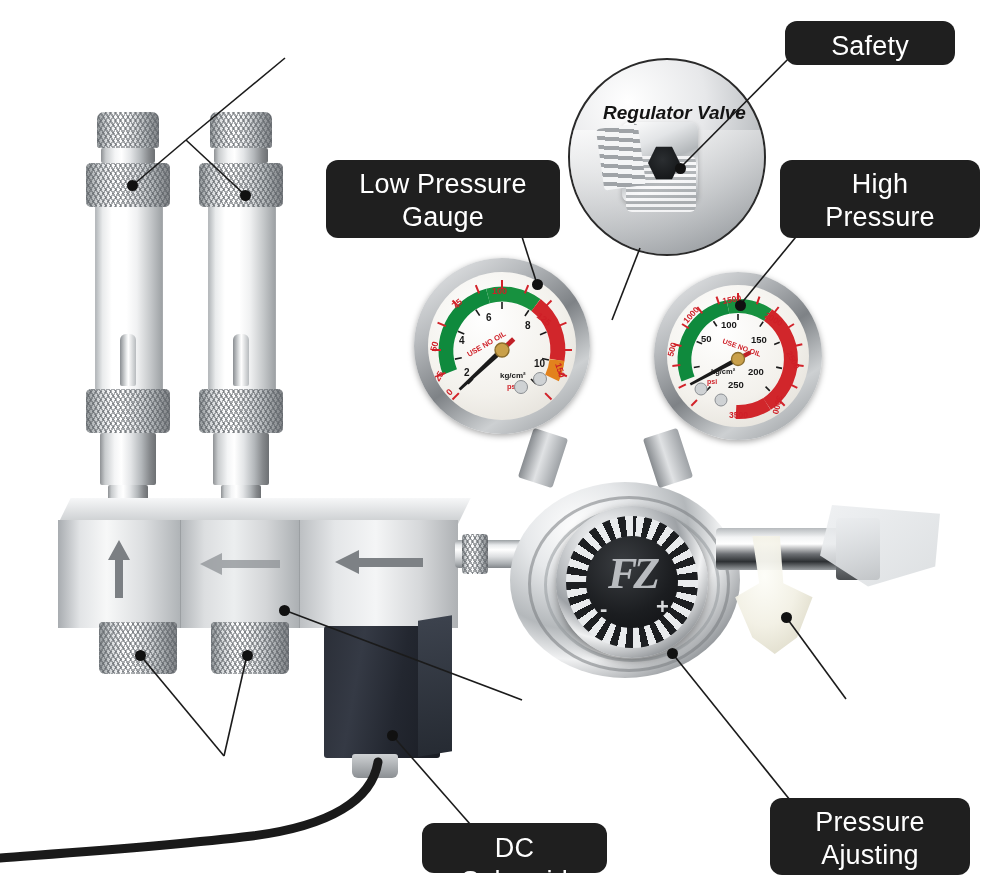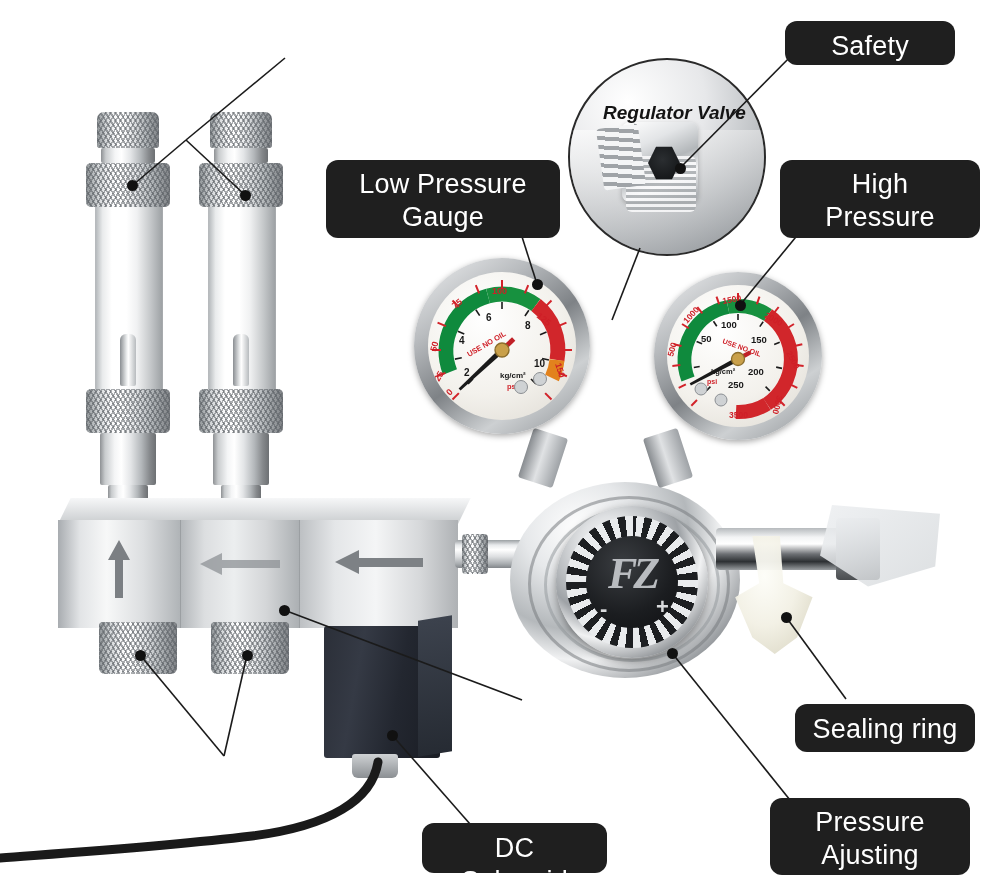--- a/index.html
+++ b/index.html
@@ -484,17 +484,16 @@
   <span class="dot" style="left:387px;top:730px;"></span>
   <span class="dot" style="left:781px;top:612px;"></span>
   <span class="dot" style="left:667px;top:648px;"></span>
 
   <div class="label" style="left:785px;top:21px;width:170px;height:44px;">Safety valve</div>
   <div class="label two" style="left:326px;top:160px;width:234px;height:78px;">Low Pressure
 Gauge</div>
   <div class="label two" style="left:780px;top:160px;width:200px;height:78px;">High Pressure
 Gauge</div>
   <div class="label" style="left:422px;top:823px;width:185px;height:50px;">DC Solenoid</div>
-  <div class="label" style="left:795px;top:704px;width:180px;height:48px;">Sealing ring</div>
   <div class="label two" style="left:770px;top:798px;width:200px;height:77px;">Pressure Ajusting
 Knob</div>
 
 </div>
 
 </body></html>

